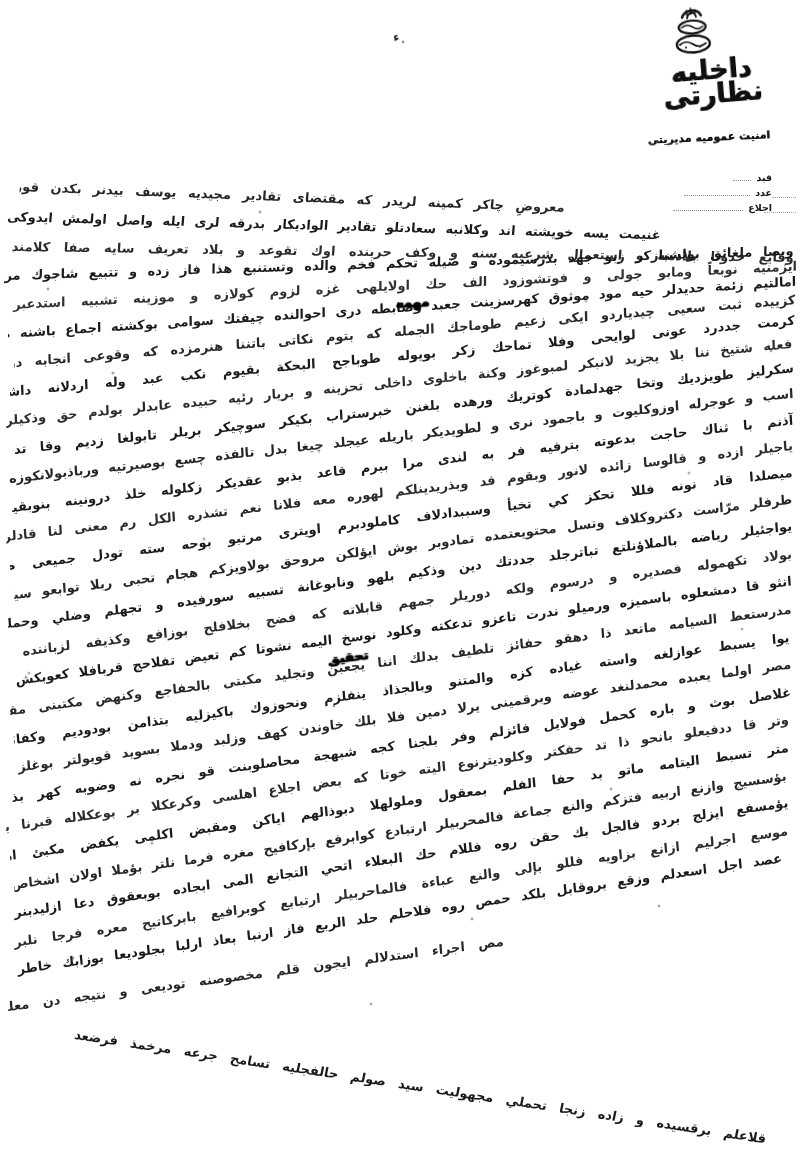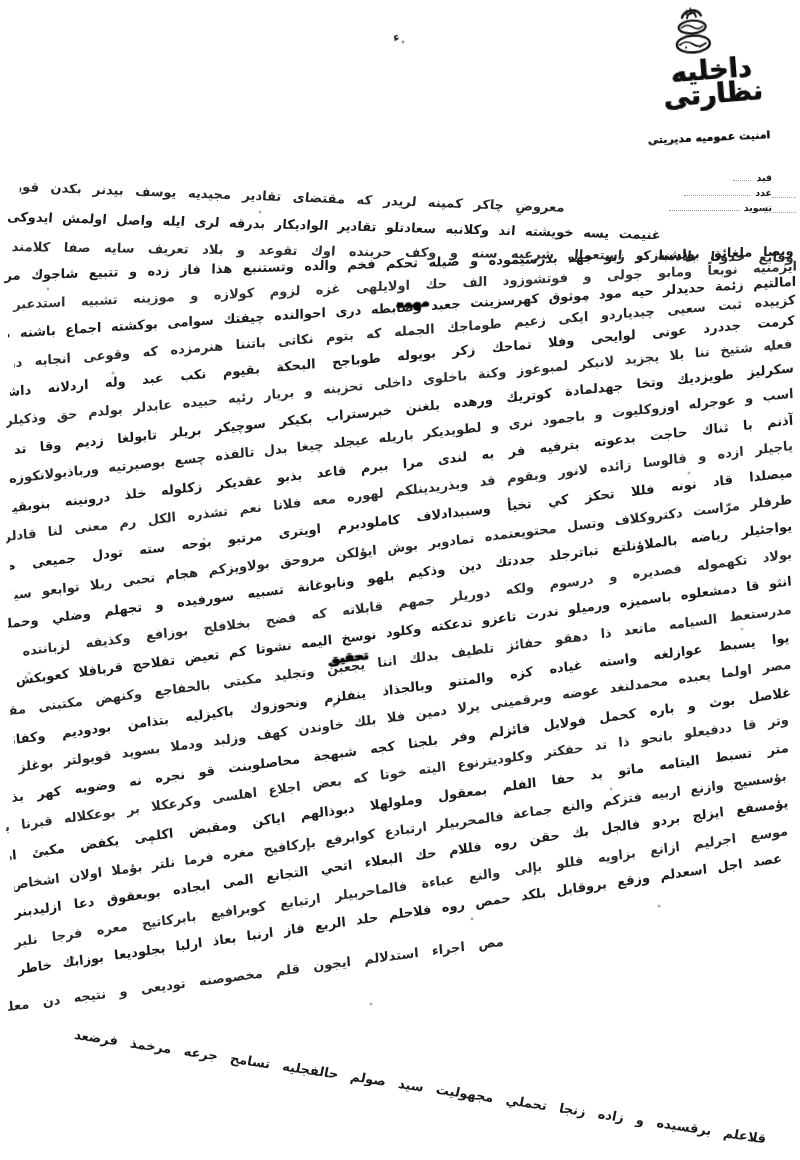--- a/index.html
+++ b/index.html
@@ -99,21 +99,21 @@
       <div class="form-row">
         <div class="leader" style="width: 18px; flex: 0 0 auto; margin-left: auto;"></div>
         <div class="f-label">قيد</div>
       </div>
       <div class="form-row">
         <div class="leader" style="width: 66px; flex: 0 0 auto; margin-left: auto;"></div>
         <div class="f-label">عدد</div>
       </div>
       <div class="form-row">
         <div class="leader" style="width: 70px; flex: 0 0 auto; margin-left: auto;"></div>
-        <div class="f-label">تسويد</div>
+        <div class="f-label">اجلاع</div>
       </div>
     </div>
   <div class="edge-dash d1"></div>
   <div class="edge-dash d2"></div>
 
   <div class="lines-layer" id="lines-layer">
       <div class="ms-line" style="top: 176px; left: 20px; width: 545px; word-spacing: 7px; opacity: 0.95; transform: rotate(2.2deg) skewX(-3deg);">معروضِ چاكر كمينه لريدر كه مقتضاى تقادير مجيديه يوسف بيدنر بكدن قورشونده ارسال اولنان اوراق واصل اولمشدر</div>
       <div class="ms-line" style="top: 206px; left: 6px; width: 655px; word-spacing: 5px; opacity: 1; transform: rotate(1.6deg) skewX(-3deg);">غنيمت يسه خويشته اند وكلانبه سعادتلو تقادير الواديكار بدرقه لرى ايله واصل اولمش ايدوكى معلوم عالىلريدر</div>
       <div class="ms-line" style="top: 236px; left: 12px; width: 782px; word-spacing: 9px; opacity: 0.93; transform: rotate(0.8deg) skewX(-3deg);">وقايع حدوثا بلادننه و استعمال شرعيه سنه و وكف حربنده اوك تقوعد و بلاد تعريف سايه صفا كلامند دولته و استعلام نظر بنيوريلدى</div>
       <div class="ms-line" style="top: 265px; left: 4px; width: 790px; word-spacing: 6px; opacity: 1; transform: rotate(-1.8deg) skewX(-3deg);">وبصا ملغائق بولشبازكر زبو جهد بدرسيموده و ضيله تحكم فخم والده وتستنبع هذا فاز زده و تتبيع شاجوك مرتبه لرندن زياده سيله اعاده ايديلوب ورلدى</div>

